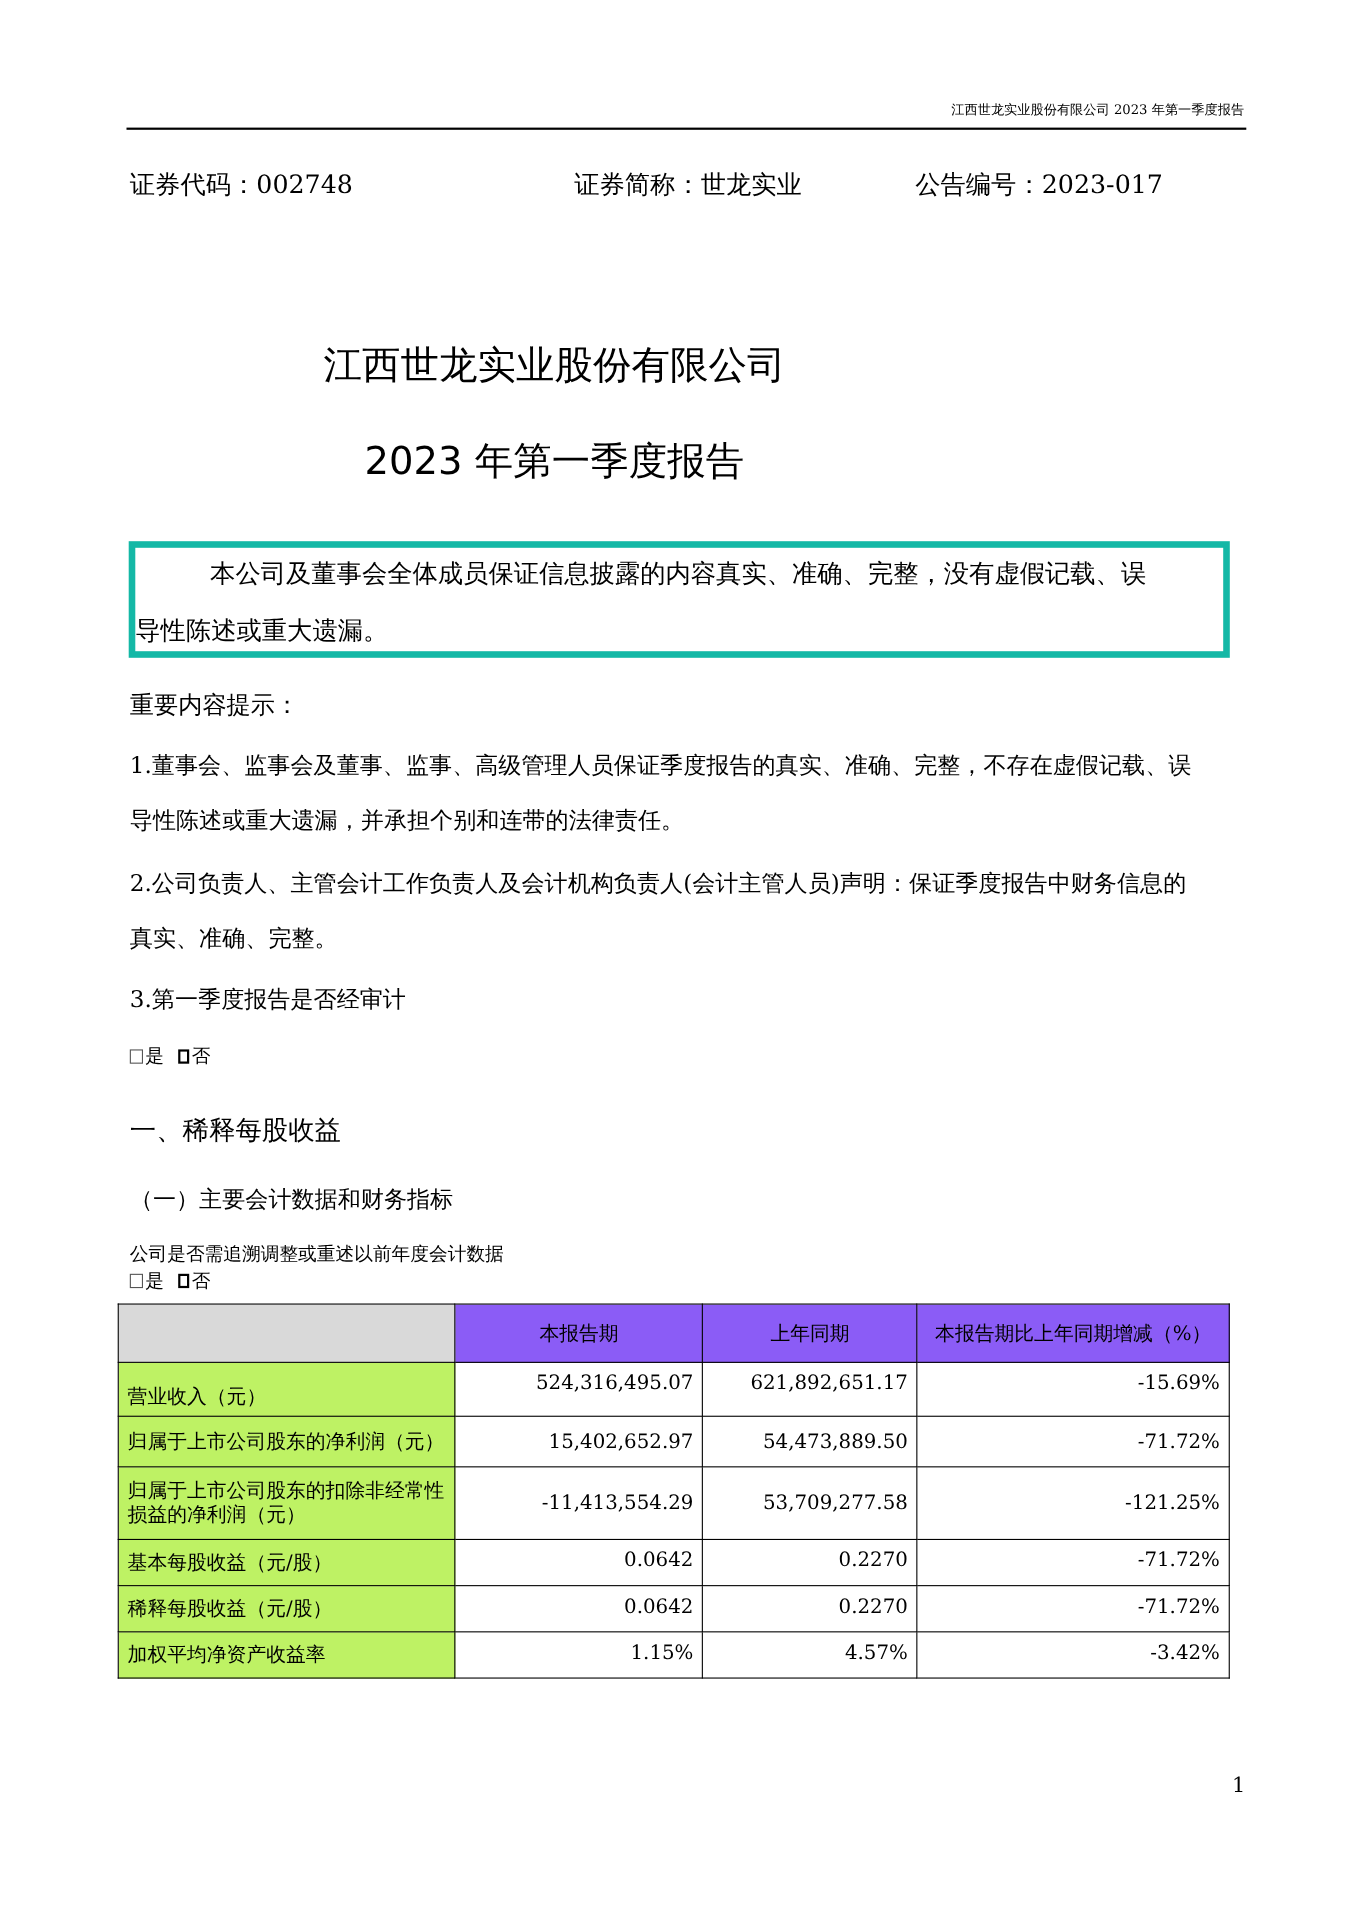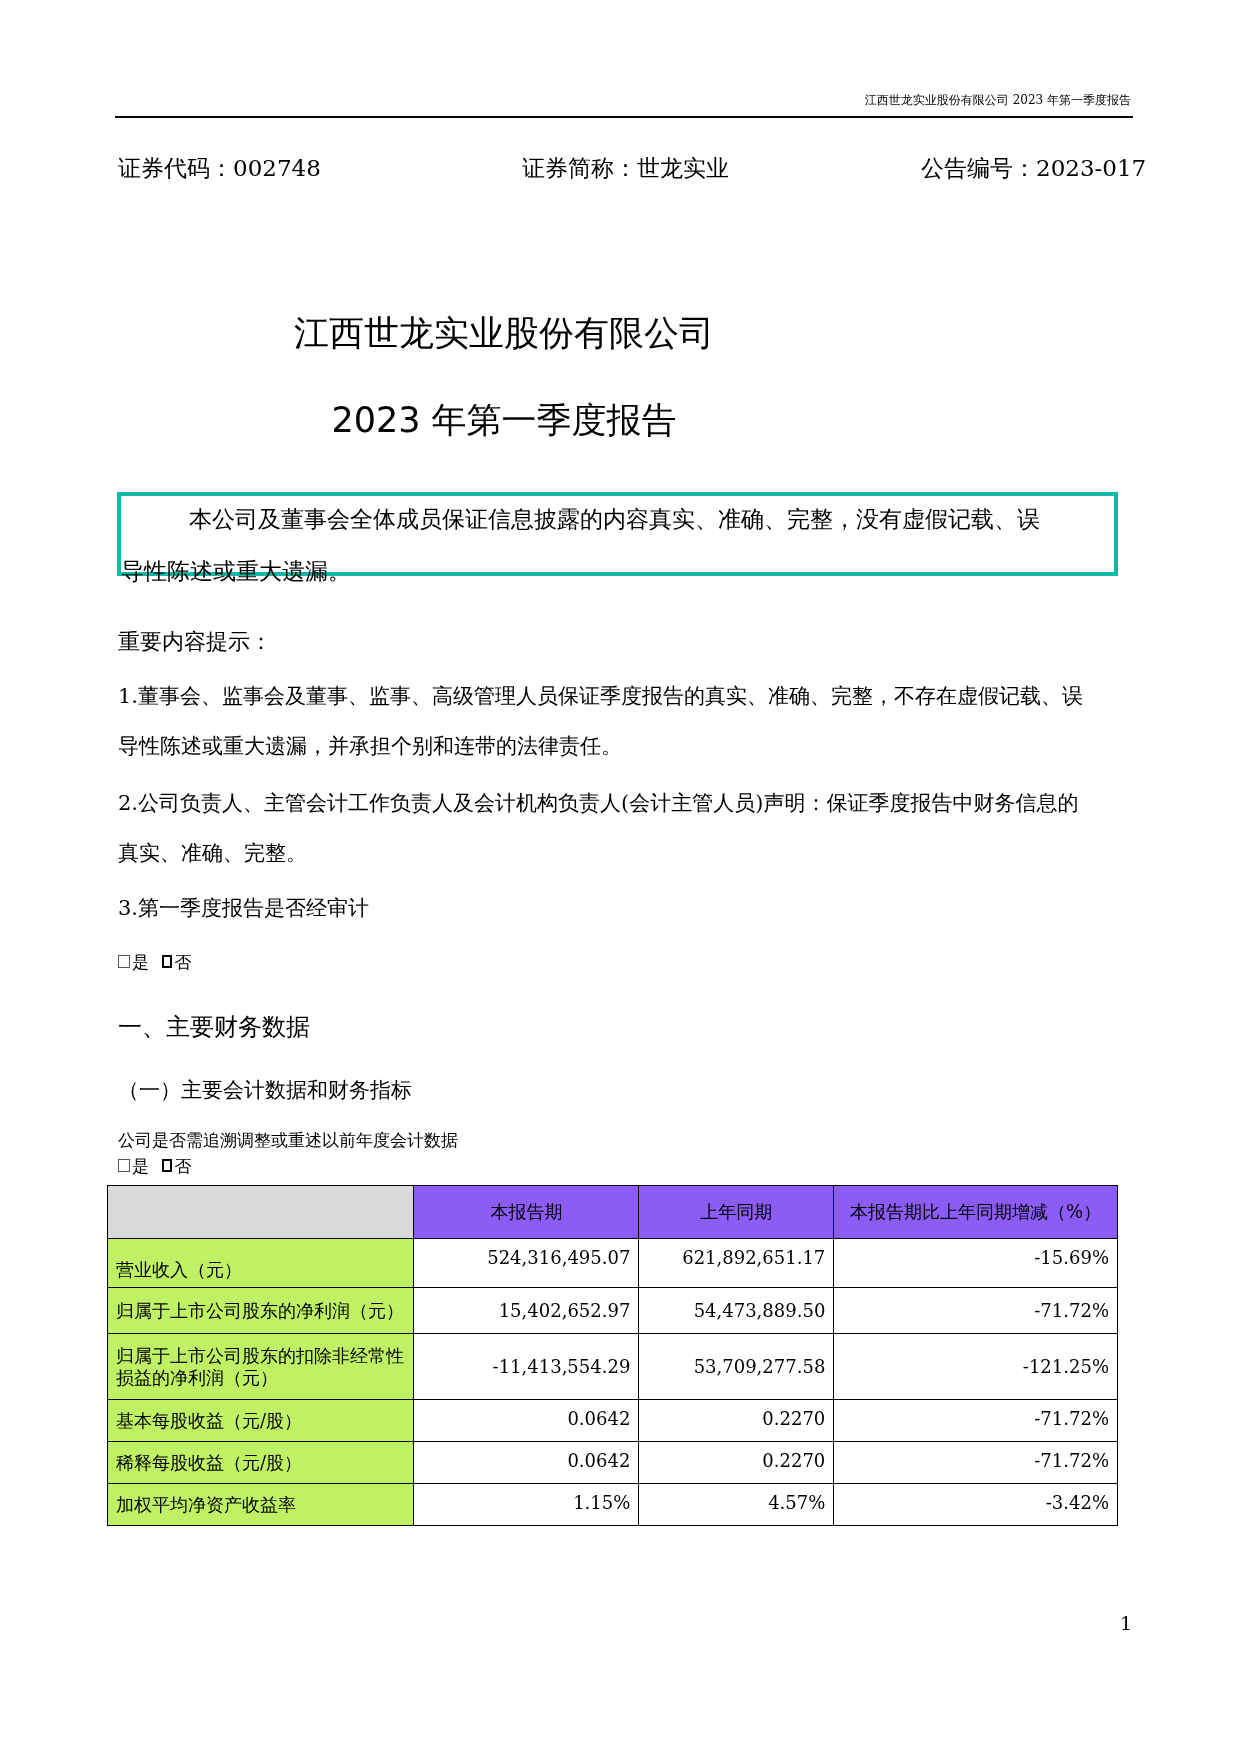--- a/index.html
+++ b/index.html
@@ -2,25 +2,25 @@
 <html><head>
 <meta charset="utf-8">
 <style>
   html, body { margin: 0; padding: 0; background: #ffffff; }
   body { width: 1240px; height: 1754px; position: relative; overflow: hidden; color: #000; font-family: "DejaVu Serif", "Liberation Serif", serif; }
   .page-header { position: absolute; left: 115px; top: 88px; width: 1018px; height: 28px; border-bottom: 2px solid #000; }
   .page-header .running-title { position: absolute; right: 2px; top: 0; font-size: 12px; line-height: 24px; white-space: nowrap; }
   .stock-line { position: absolute; top: 152px; font-size: 23px; line-height: 32px; white-space: nowrap; }
   .stock-line.code { left: 118px; }
   .stock-line.short { left: 522px; }
-  .stock-line.notice { left: 921px; }
+  .stock-line.notice { left: 832px; }
   .main-title { position: absolute; left: 0; width: 1008px; text-align: center; font-family: "DejaVu Sans", "Liberation Sans", sans-serif; font-size: 35px; line-height: 46px; }
   .main-title.company { top: 310px; }
   .main-title.report { top: 397px; }
-  .declaration-box { position: absolute; left: 117px; top: 492px; width: 1001px; height: 84px; border: 4px solid #14b8a6; box-sizing: border-box; font-family: "DejaVu Sans", "Liberation Sans", sans-serif; font-size: 23px; }
+  .declaration-box { position: absolute; left: 117px; top: 492px; width: 1001px; height: 106px; border: 6px solid #14b8a6; box-sizing: border-box; font-family: "DejaVu Sans", "Liberation Sans", sans-serif; font-size: 23px; }
   .declaration-box .l1 { position: absolute; left: 68px; top: 8px; white-space: nowrap; }
   .declaration-box .l2 { position: absolute; left: 0px; top: 60px; white-space: nowrap; }
   .para { position: absolute; left: 118px; font-size: 21px; line-height: 30px; white-space: nowrap; }
   .small { position: absolute; left: 118px; font-size: 17px; line-height: 24px; white-space: nowrap; }
   .checkbox-row span { vertical-align: middle; }
   .box { display: inline-block; width: 12px; height: 13px; border: 1px solid #555; box-sizing: border-box; vertical-align: -1px; margin-right: 2px; }
   .box.checked { border: 2px solid #000; width: 10px; }
   .section-title { position: absolute; left: 118px; font-size: 24px; line-height: 32px; white-space: nowrap; }
   .sub-title { position: absolute; left: 118px; font-size: 21px; line-height: 30px; white-space: nowrap; }
   table.fin { position: absolute; left: 107px; top: 1185px; width: 1011px; border-collapse: collapse; font-size: 18px; }
@@ -57,21 +57,21 @@
 <div class="para" style="top:731px;">导性陈述或重大遗漏，并承担个别和连带的法律责任。</div>
 <div class="para" style="top:788px;">2.公司负责人、主管会计工作负责人及会计机构负责人(会计主管人员)声明：保证季度报告中财务信息的</div>
 <div class="para" style="top:838px;">真实、准确、完整。</div>
 <div class="para" style="top:893px;">3.第一季度报告是否经审计</div>
 
 <div class="small checkbox-row" style="top:948px;">
   <span class="box"></span><span>是</span>
   <span class="box checked" style="margin-left:8px;"></span><span>否</span>
 </div>
 
-<div class="section-title" style="top:1011px;">一、主要财务数据</div>
+<div class="section-title" style="top:1011px;">一、稀释每股收益</div>
 <div class="sub-title" style="top:1075px;">（一）主要会计数据和财务指标</div>
 
 <div class="small" style="top:1128px;">公司是否需追溯调整或重述以前年度会计数据</div>
 <div class="small checkbox-row" style="top:1152px;">
   <span class="box"></span><span>是</span>
   <span class="box checked" style="margin-left:8px;"></span><span>否</span>
 </div>
 
 <table class="fin">
   <colgroup>

